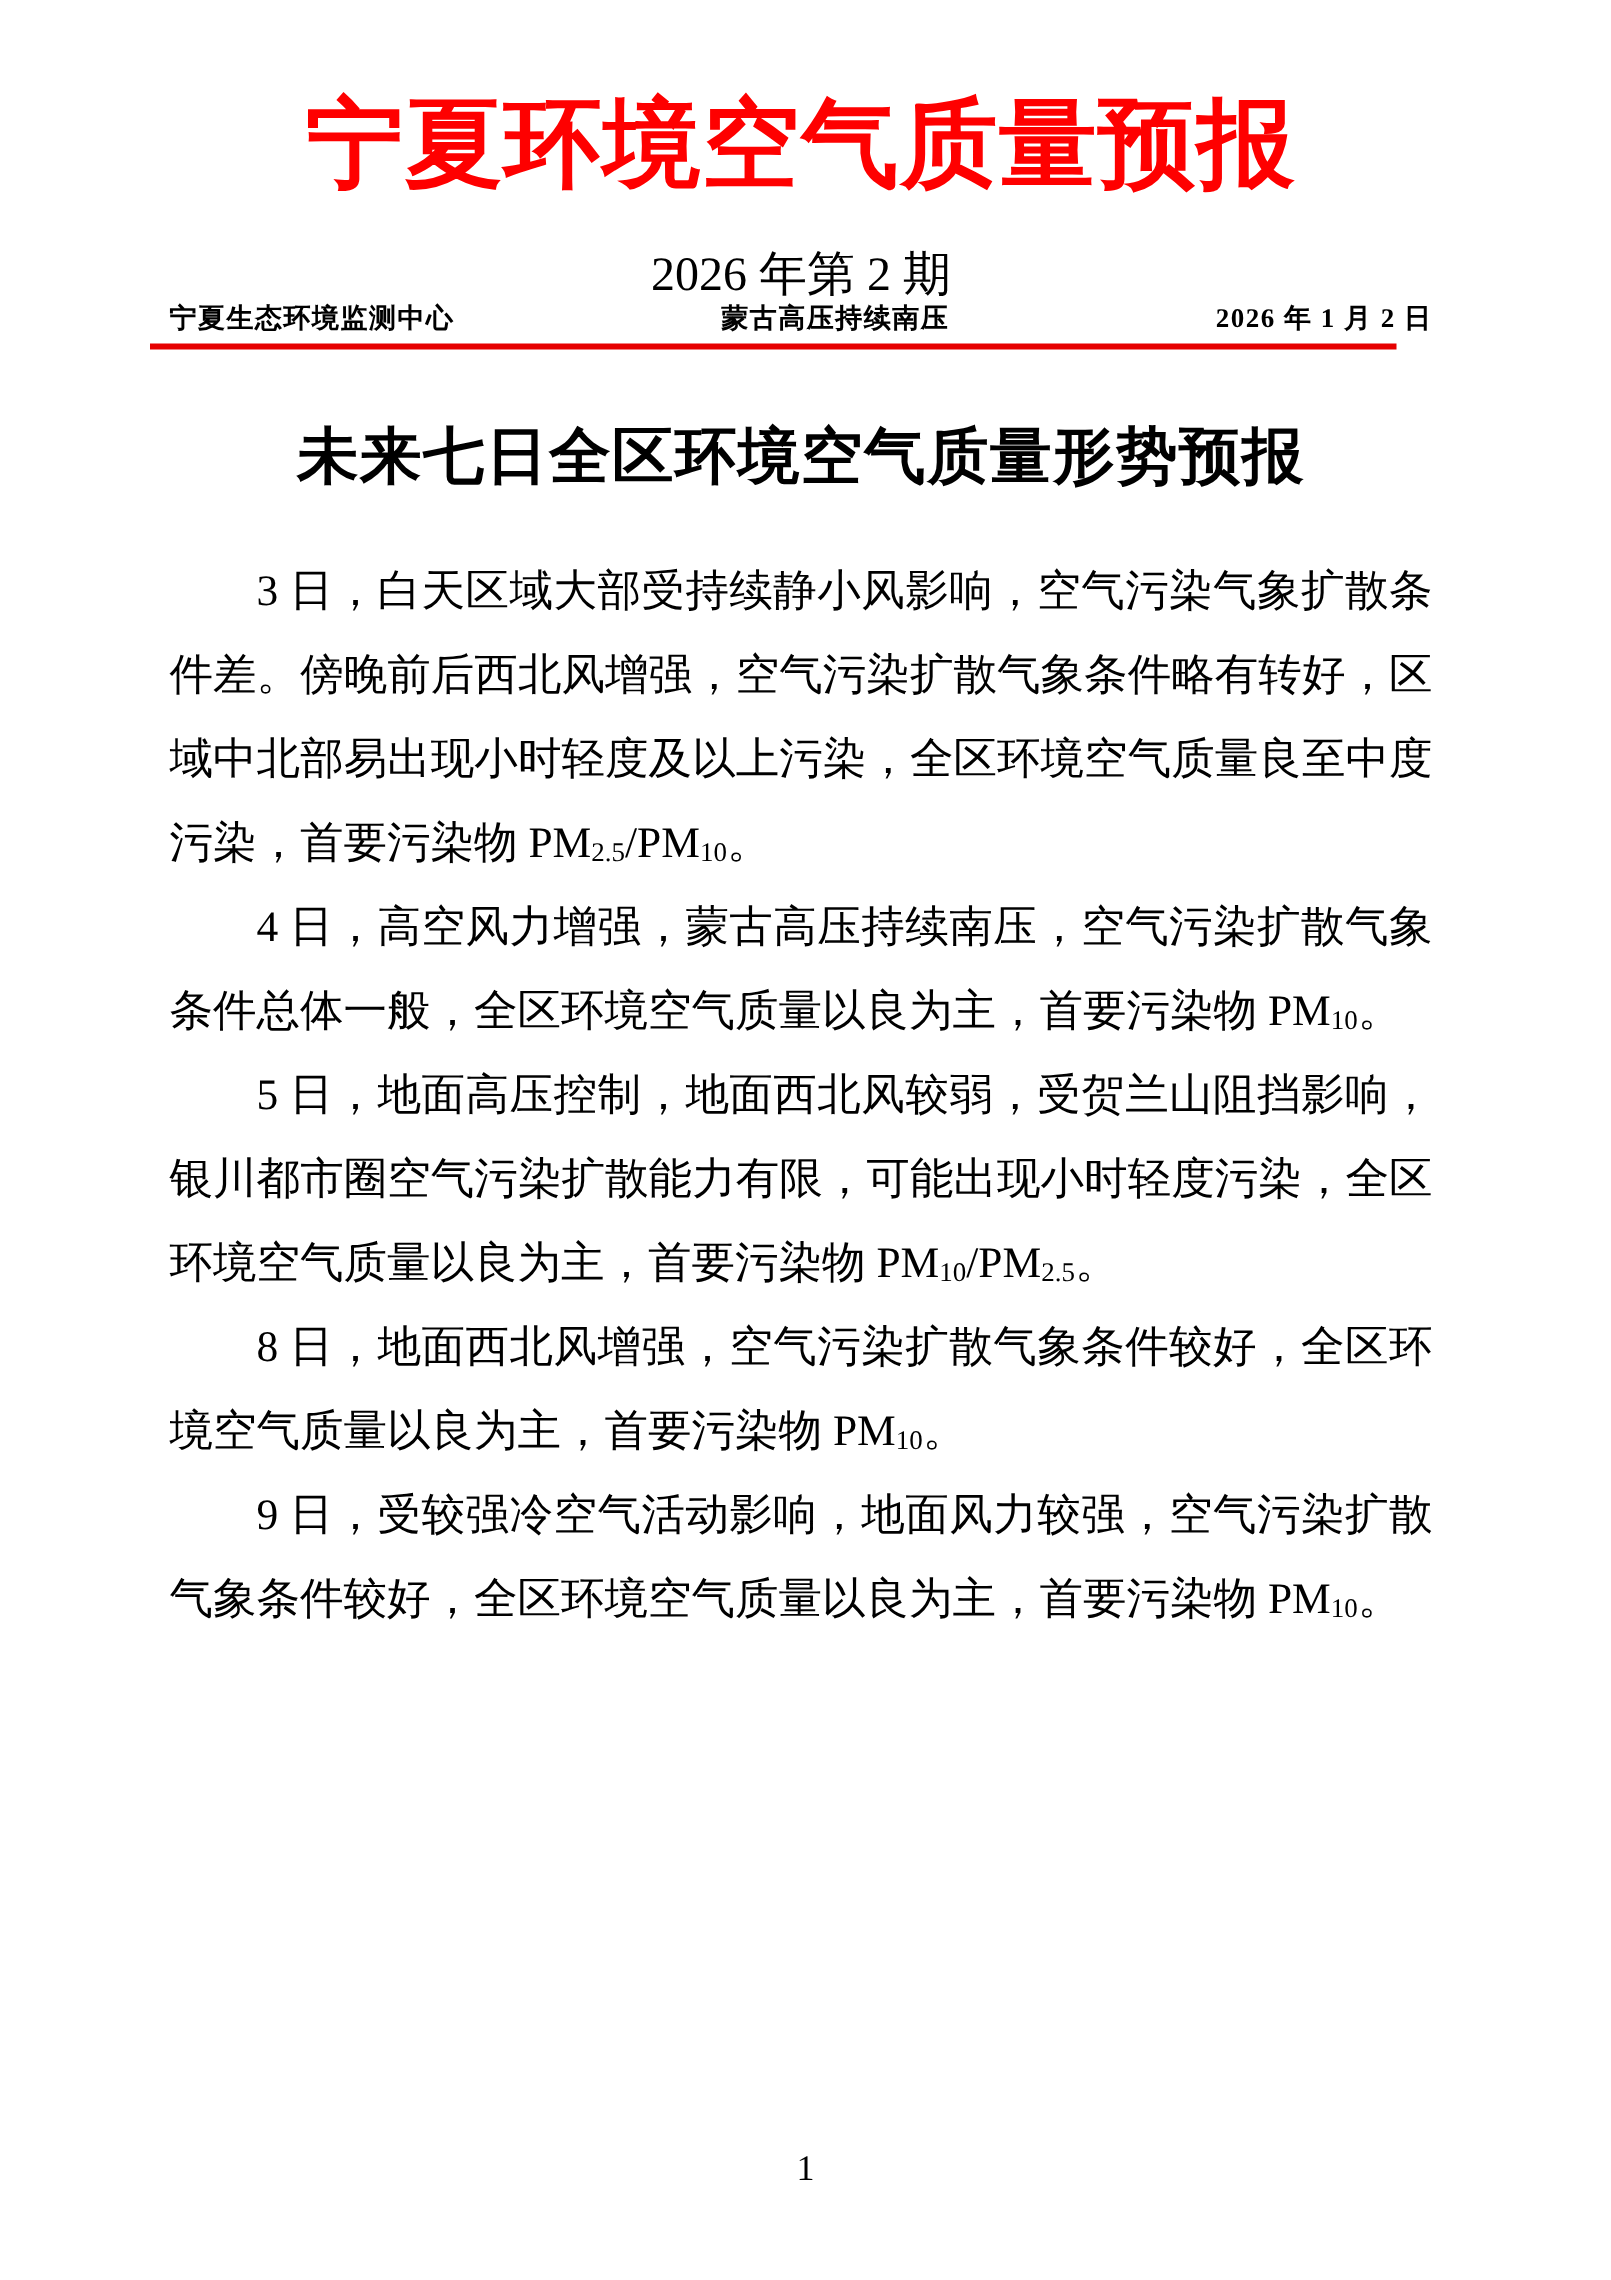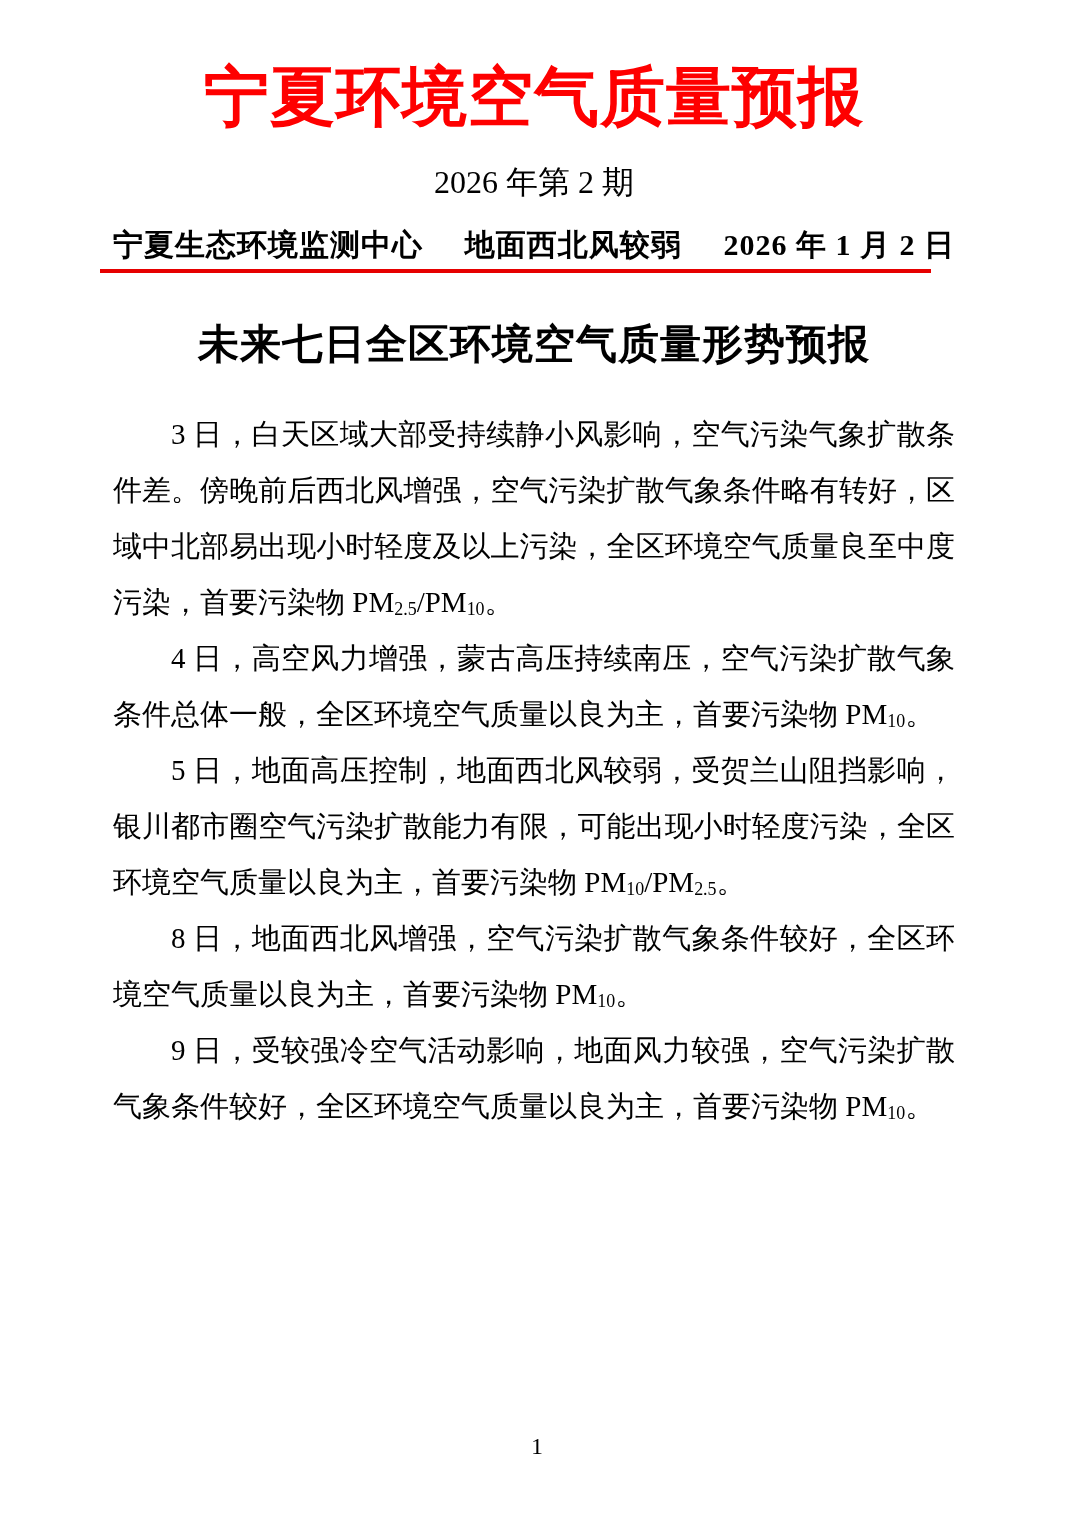--- a/index.html
+++ b/index.html
@@ -30,25 +30,24 @@
     font-family: "Liberation Serif", "DejaVu Serif", serif;
   }
   .issue-line {
     margin-top: 30px;
     text-align: center;
     font-size: 32px;
     line-height: 1.1;
     font-family: "Liberation Serif", "DejaVu Serif", serif;
   }
   .masthead {
-    margin-top: 25px;
     display: flex;
     justify-content: space-between;
     align-items: baseline;
-    font-size: 30px;
+    font-size: 18px;
     line-height: 1.25;
     font-weight: bold;
   }
   .masthead .org {
     font-family: "Liberation Sans", "DejaVu Sans", sans-serif;
     letter-spacing: 1px;
   }
   .masthead .issue-date {
     font-family: "Liberation Serif", "DejaVu Serif", serif;
     letter-spacing: 1px;
@@ -99,21 +98,21 @@
 <body>
 
 <div class="page">
 
   <h1 class="doc-title" style="color: rgb(254, 0, 0);">宁夏环境空气质量预报</h1>
 
   <div class="issue-line">2026 年第 2 期</div>
 
   <div class="masthead">
     <span class="org">宁夏生态环境监测中心</span>
-    <span class="org">地面西北风较弱</span>
+    <span class="org">蒙古高压持续南压</span>
     <span class="issue-date">2026 年 1 月 2 日</span>
   </div>
 
   <div class="red-rule" style="background: rgb(230, 0, 0);"></div>
 
   <h2 class="section-title">未来七日全区环境空气质量形势预报</h2>
 
   <div class="forecast-body">
       <p><span>3 日，白天区域大部受持续静小风影响，空气污染气象扩散条件差。傍晚前后西北风增强，空气污染扩散气象条件略有转好，区域中北部易出现小时轻度及以上污染，全区环境空气质量良至中度污染，首要污染物 PM</span><sub>2.5</sub><span>/PM</span><sub>10</sub><span>。</span></p>
       <p><span>4 日，高空风力增强，蒙古高压持续南压，空气污染扩散气象条件总体一般，全区环境空气质量以良为主，首要污染物 PM</span><sub>10</sub><span>。</span></p>

